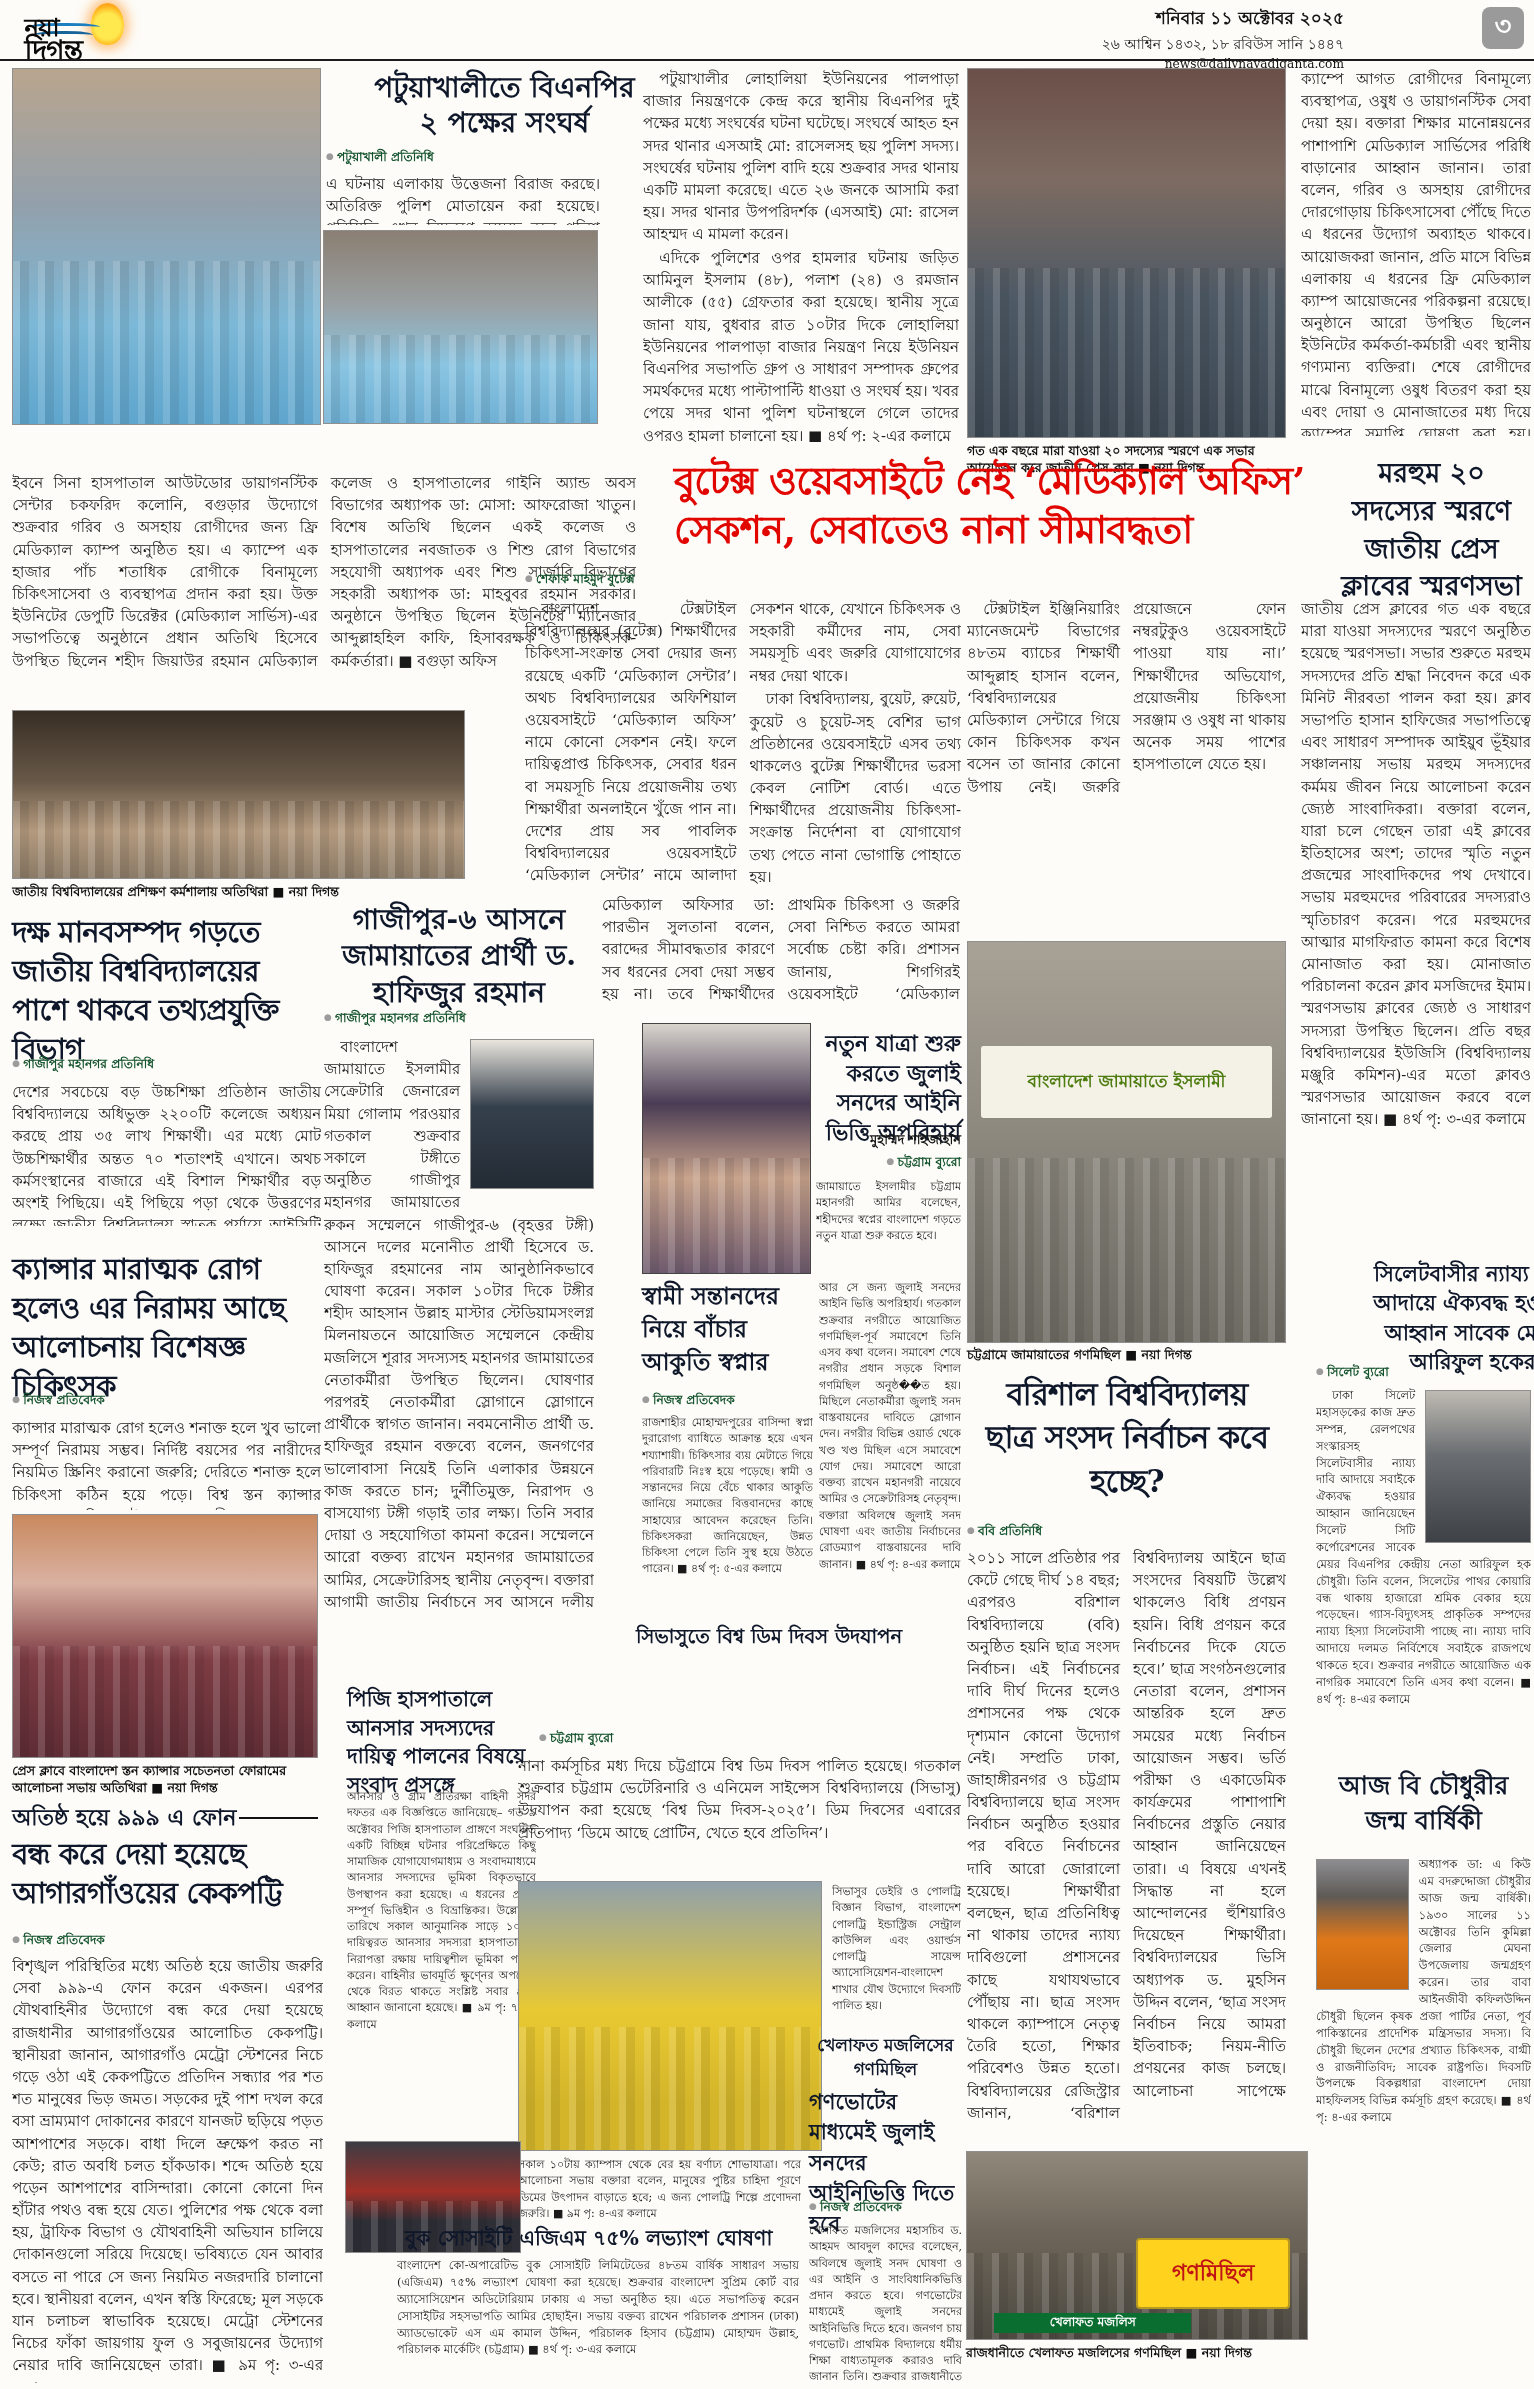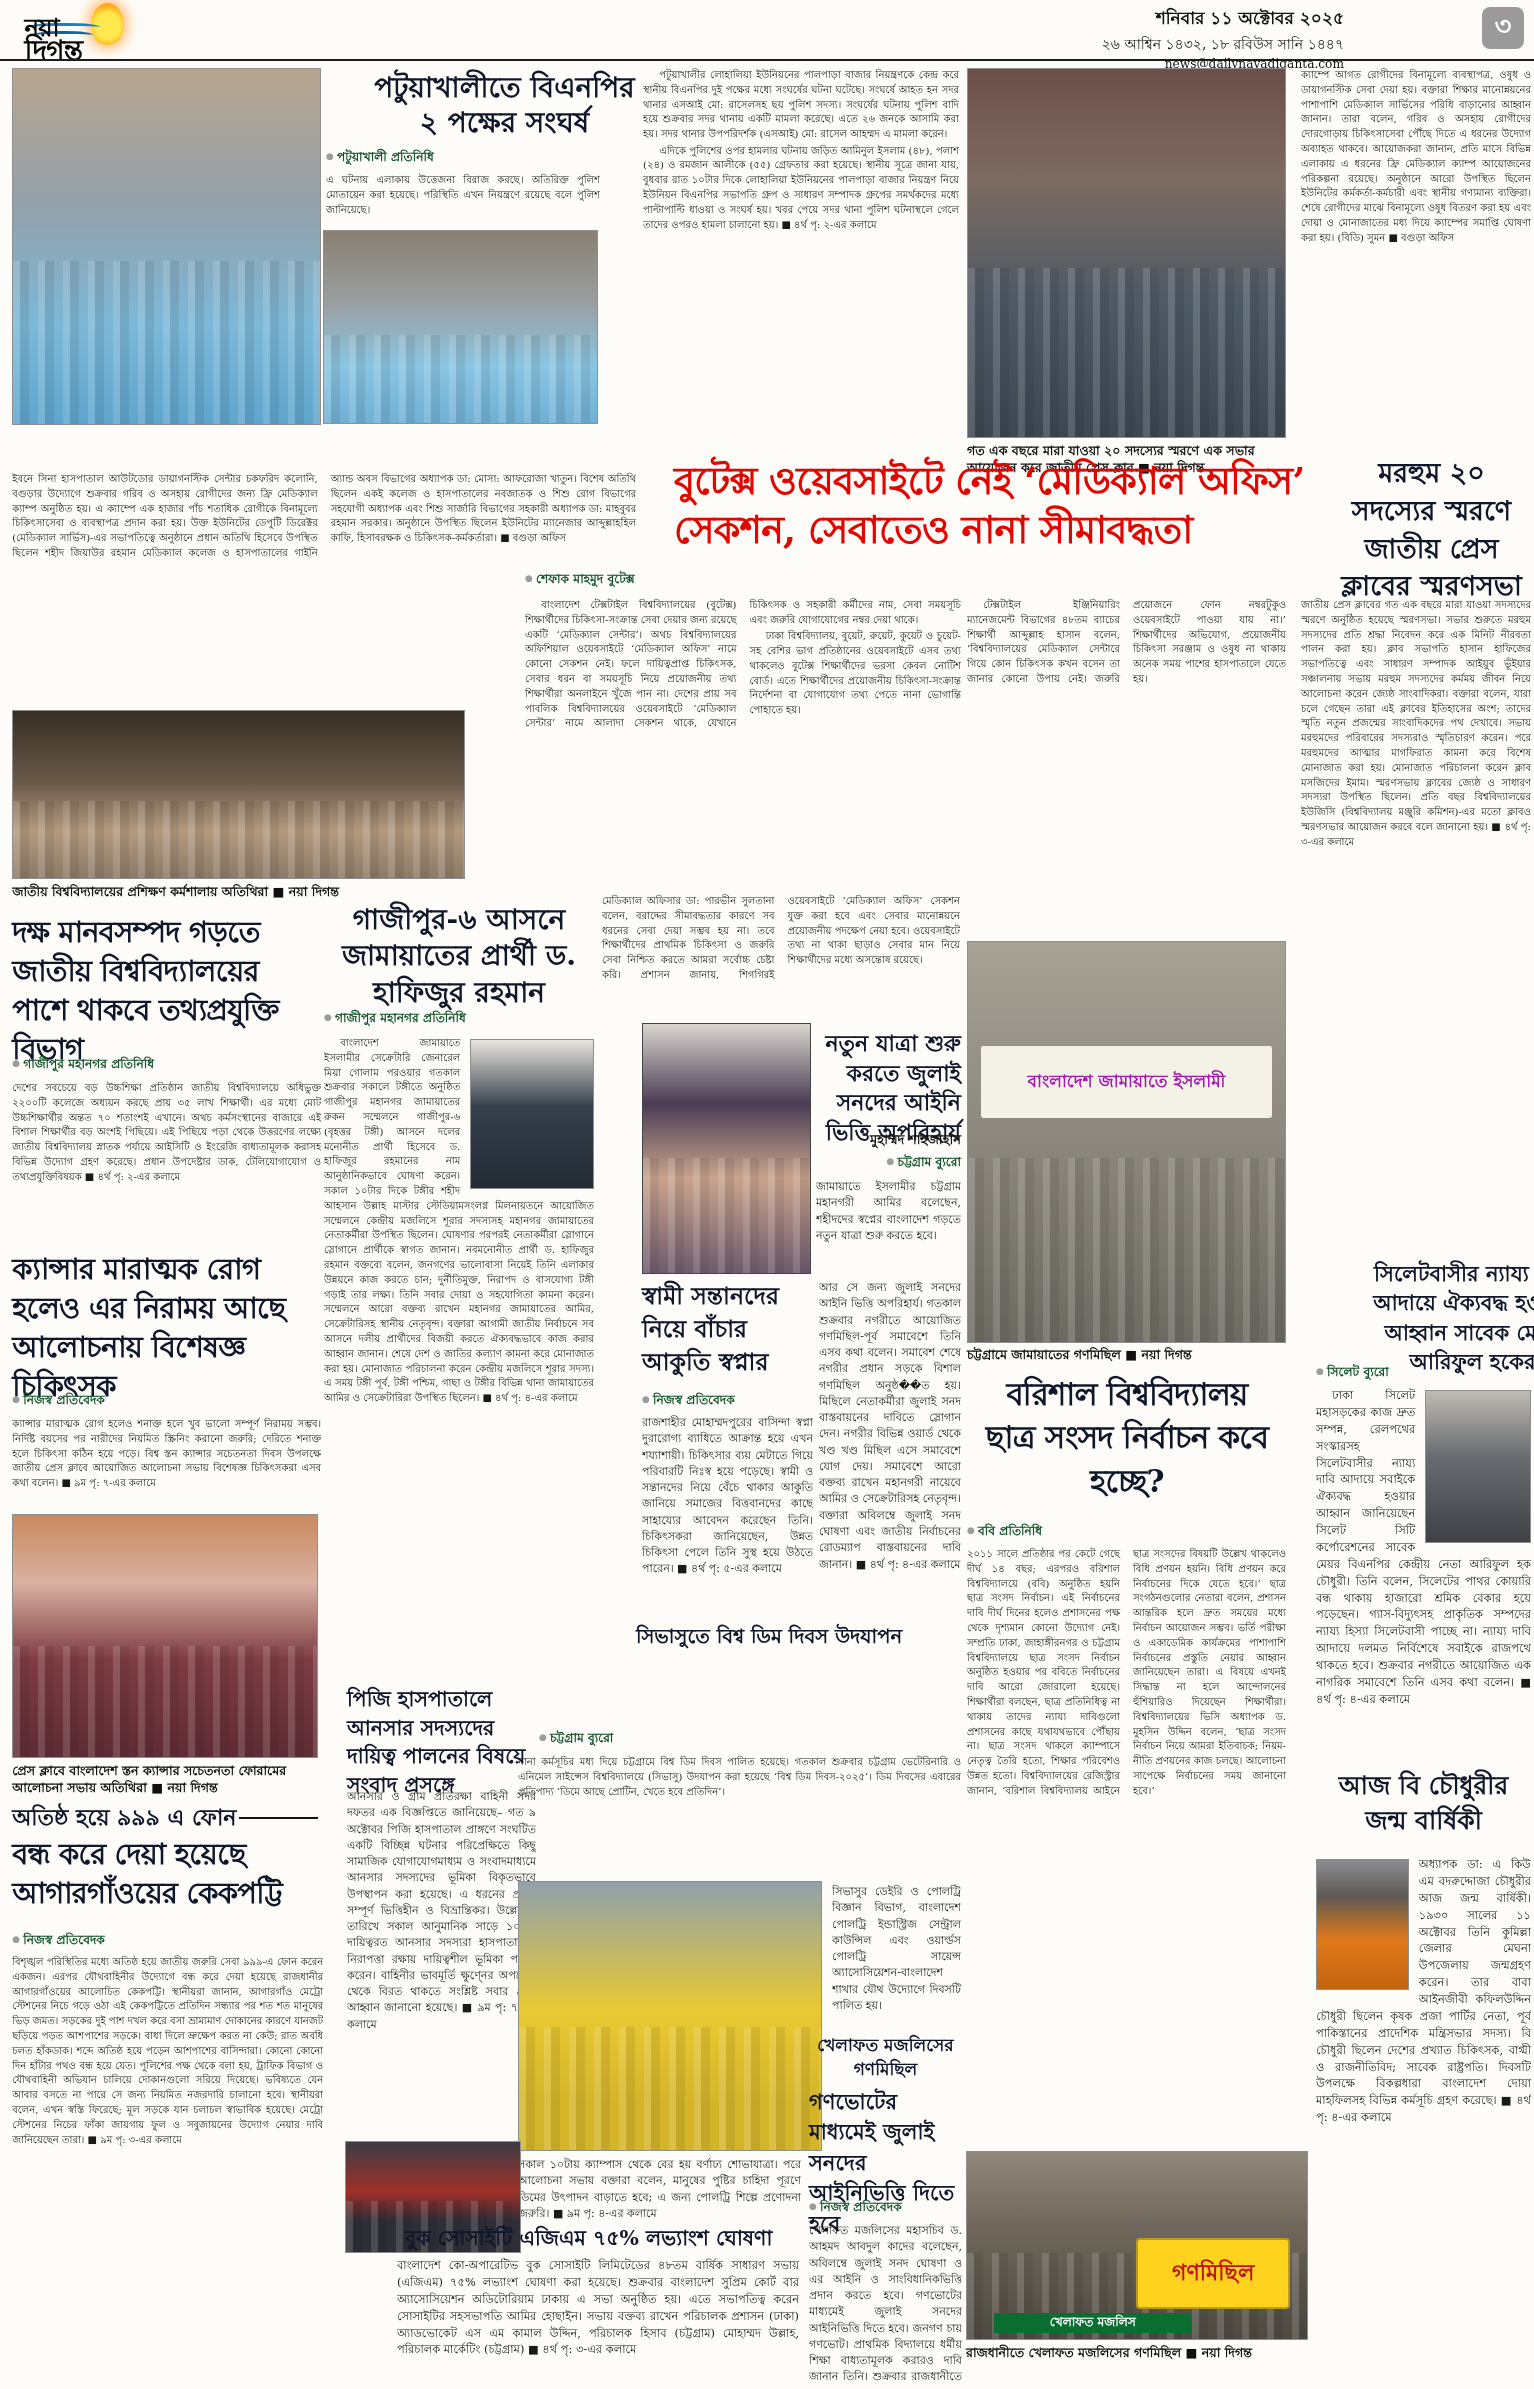--- a/index.html
+++ b/index.html
@@ -1,20 +1,20 @@
 <!DOCTYPE html>
 <html style="font-size:13px"><head>
 <meta charset="utf-8">
 <style>
   html,body{margin:0;padding:0;background:#e8e6e0;}
   .page{position:relative;width:1535px;height:2389px;background:#fdfcf8;margin:0 auto;
         font-family:"DejaVu Serif","Liberation Serif",serif;color:#141414;overflow:hidden;}
   .abs{position:absolute;}
   
-  .bt{font-size:10px;line-height:1.48;text-align:justify;color:#1a1a1a;overflow:hidden;}
+  .bt{font-size:15px;line-height:1.48;text-align:justify;color:#1a1a1a;overflow:hidden;}
   .bt p{margin:0 0 1.6px 0;}
   .ind{text-indent:16.3px;}
   .c2{column-count:2;column-gap:13px;}
   .hl{font-weight:bold;color:#0f172a;}
   .ctr{text-align:center;}
   .rgt{text-align:right;}
   .cap{font-weight:bold;font-size:12.6px;line-height:1.32;color:#101010;}
   .by{font-weight:bold;font-size:12.2px;color:#14532d;}
   .by::before{content:"● ";color:#9c9c9c;font-size:9px;vertical-align:1.6px;}
   .red{color:#e10600;}
@@ -30,21 +30,21 @@
   .ph-candidate{background:linear-gradient(180deg,#e9e5dd,#35404d 45%,#232b34);}
   .ph-ctg{background:linear-gradient(180deg,#a8a196,#8e8a80 45%,#6d6a62);}
   .ph-egg{background:linear-gradient(180deg,#90a1ab,#e9c932 48%,#d4b52a 82%);}
   .ph-forum{background:linear-gradient(180deg,#c9895e,#d9b1a1 28%,#7e3c44 60%,#5e2c34);}
   .ph-redbanner{background:linear-gradient(180deg,#3c3c44,#a03028 45%,#2e2e36 72%);}
   .ph-khelafat{background:linear-gradient(180deg,#90887a,#6e665a 42%,#4e4a42);}
   .ph-bchy{background:linear-gradient(180deg,#8d8d91,#5e5a56 28%,#e07818 62%,#c46410);}
   .ph-arif{background:linear-gradient(180deg,#bfbbb3,#6a6e72 42%,#3e4246);}
   .banner-white{position:absolute;left:4%;right:4%;top:26%;height:18%;background:#f4f1e7;
       border-radius:2.4px;display:flex;align-items:center;justify-content:center;
-      color:#a21caf;font-weight:bold;font-size:17px;z-index:2;}
+      color:#4d7c0f;font-weight:bold;font-size:17px;z-index:2;}
   .sign-yellow{position:absolute;right:5%;bottom:16%;width:44%;height:36%;background:#ffd21e;
       border:2.4px solid #b89a20;border-radius:4.1px;display:flex;align-items:center;justify-content:center;
       color:#c01414;font-weight:bold;font-size:22px;z-index:2;}
   .strip-green{position:absolute;left:8%;bottom:3%;width:58%;height:11%;background:#0a6e30;
       color:#ffffff;font-weight:bold;font-size:12.2px;display:flex;align-items:center;justify-content:center;z-index:2;}
   .frame{border:1.6px solid #444;}
   
   .rule{position:absolute;background:#1c1c1c;}
   .pagenum{position:absolute;background:#9a9a9a;color:#ffffff;border-radius:8.1px;
       display:flex;align-items:center;justify-content:center;font-weight:bold;font-size:26px;}

